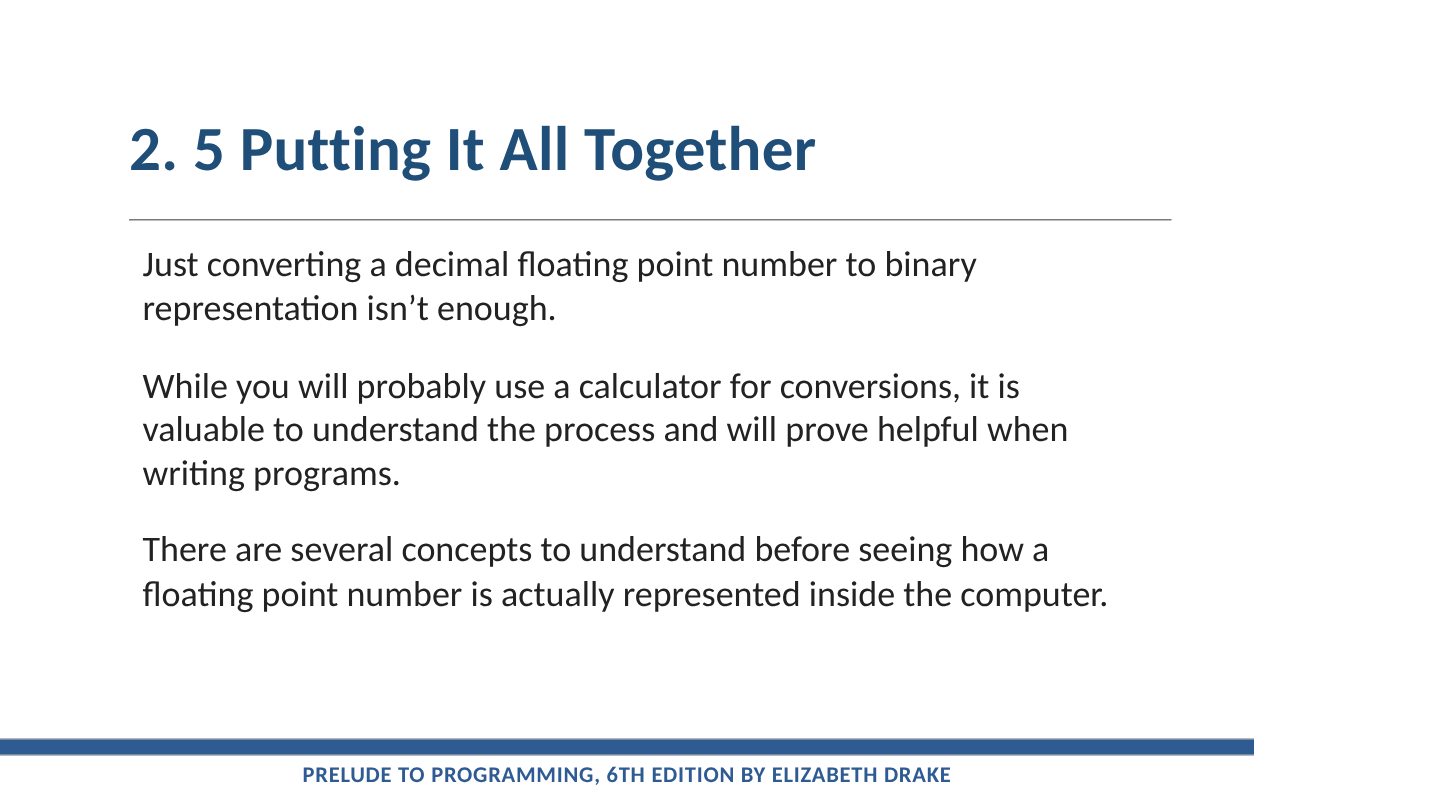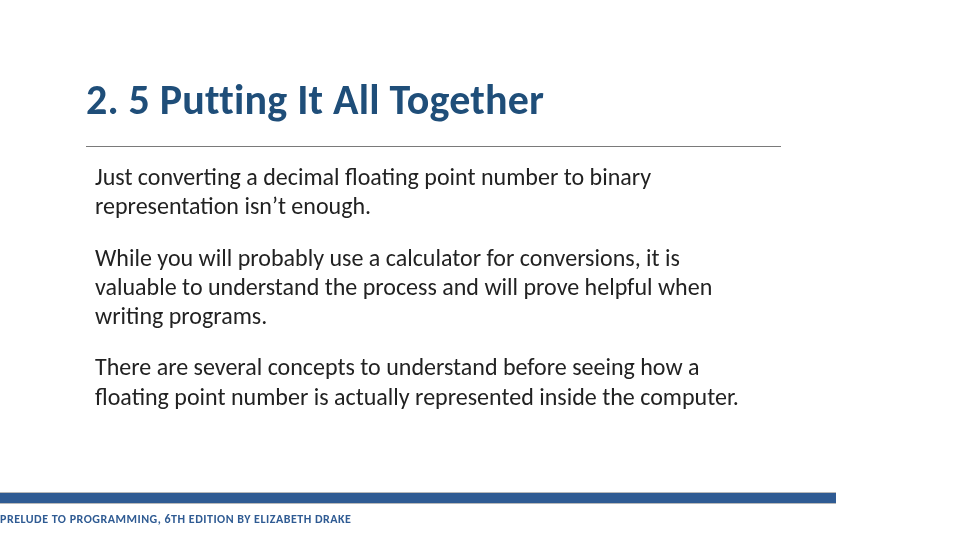--- a/index.html
+++ b/index.html
@@ -57,21 +57,22 @@
     height: 10px;
     background: #2f5b93;
     border-top: 1px solid #b9b9b9;
     border-bottom: 1px solid #b9b9b9;
   }
   .footer-text {
     position: absolute;
     left: 0;
     right: 0;
     bottom: 14px;
-    font-size: 12px;
+    text-align: center;
+    font-size: 15px;
     letter-spacing: 0.5px;
     color: #2f5b93;
     font-weight: 600;
   }
 </style>
 </head>
 <body>
 
 <div class="slide">
   <div class="title">2. 5 Putting It All Together</div>

